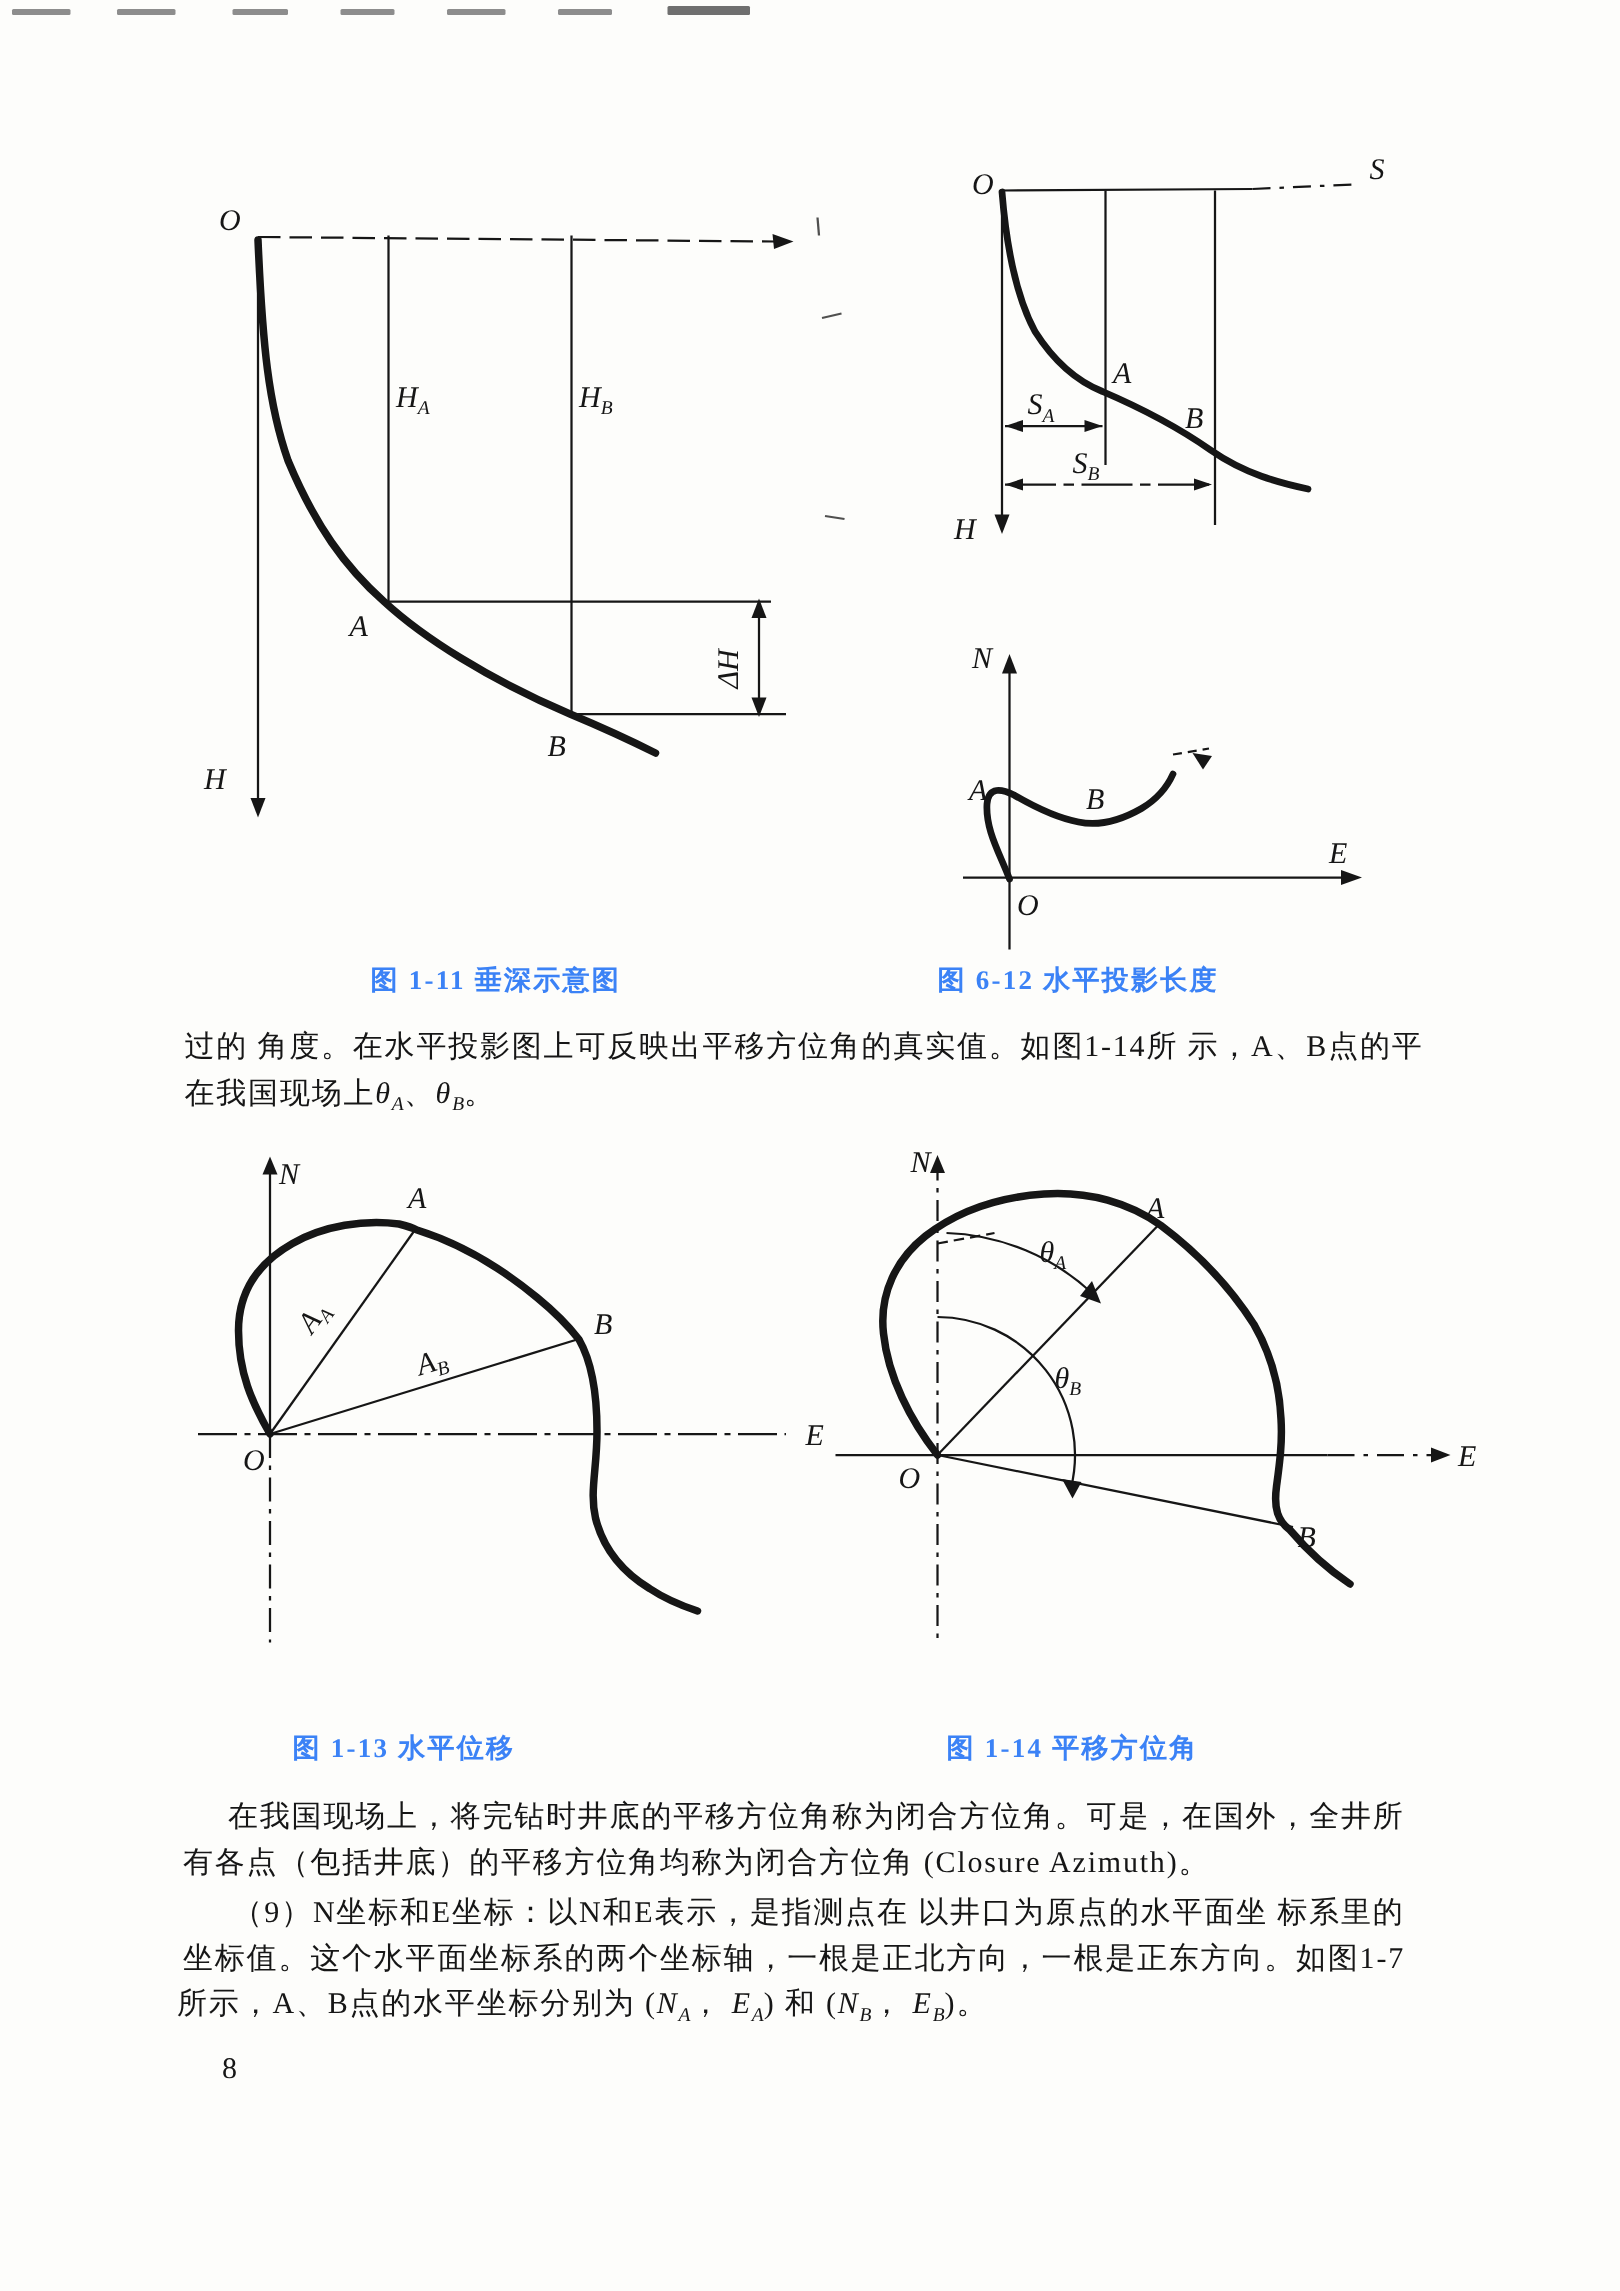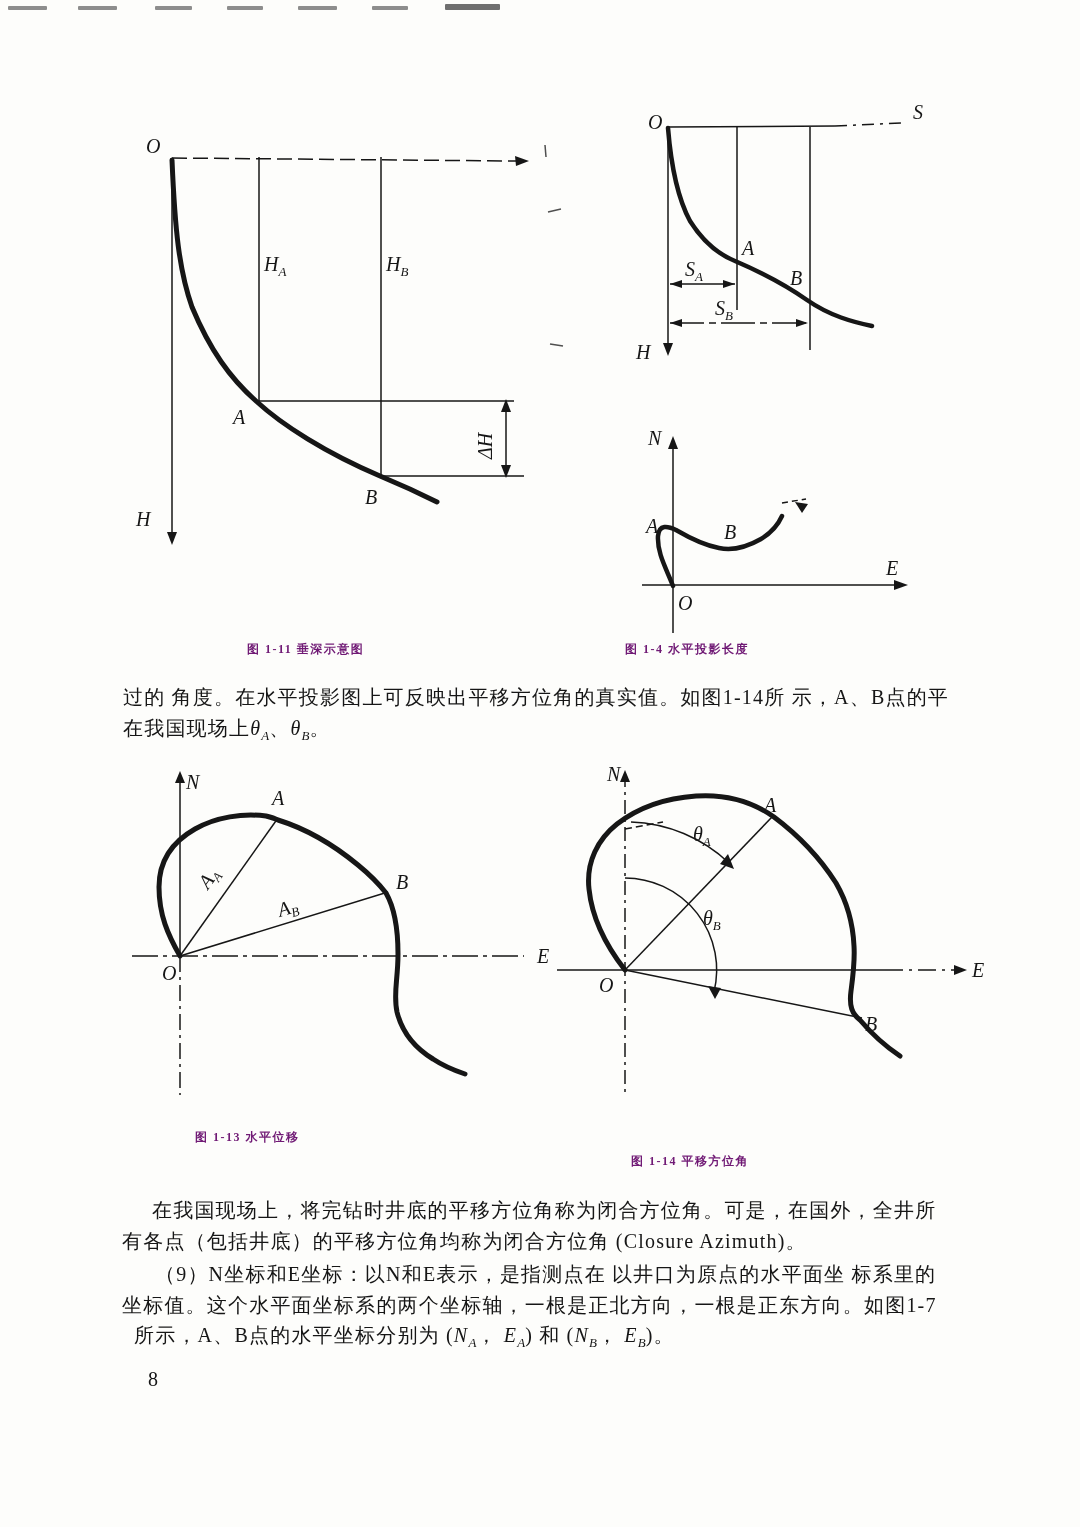--- a/index.html
+++ b/index.html
@@ -7,21 +7,21 @@
   .dash{position:absolute;top:6px;height:4px;background:#8d8d8d;border-radius:1px;}
   .dash.dark{background:#6f6f6f;height:6px;top:4px;}
   .fig{position:absolute;}
   svg text{font-family:"Liberation Serif",serif;font-style:italic;font-size:20px;fill:#161616;}
   svg .sub{font-size:13px;}
   svg line,svg path{stroke:#161616;}
   .thin{stroke-width:1.5;fill:none;}
   .thick{stroke-width:5;fill:none;stroke-linecap:round;}
   .med{stroke-width:4.5;fill:none;stroke-linecap:round;}
   svg polygon{fill:#161616;stroke:none;}
-  .caption{position:absolute;font-family:"Liberation Serif",serif;font-weight:700;font-size:12px;letter-spacing:1.5px;color:#701a75;white-space:nowrap;}
+  .caption{position:absolute;font-family:"Liberation Serif",serif;font-weight:700;font-size:18px;letter-spacing:1.5px;color:#3b82f6;white-space:nowrap;}
   .para{position:absolute;font-family:"Liberation Serif",serif;font-size:20px;letter-spacing:1.2px;color:#161616;white-space:nowrap;}
   .para sub{font-size:13px;font-style:italic;letter-spacing:0;}
   .para .var{font-style:italic;}
   .pagenum{position:absolute;font-family:"Liberation Serif",serif;font-size:20px;color:#161616;}
 </style>
 </head>
 <body>
 
 <div class="page">
 
@@ -99,21 +99,21 @@
     <path class="med" d="M 43,481 C 36,463 27,448 28,431 C 29,419 38,421 46,425 C 58,432 73,440 89,443 C 103,446 117,442 131,434 C 141,428 148,420 152,411"></path>
     <g>
       <line x1="152" y1="398" x2="176" y2="394" class="thin" stroke-dasharray="6 4"></line>
       <polygon points="178,399 165,397 172,408"></polygon>
     </g>
     <text x="16" y="428">A</text>
     <text x="94" y="434">B</text>
   </svg>
 
   <div class="caption" style="left:247px;top:641px;">图 1-11  垂深示意图</div>
-  <div class="caption" style="left:625px;top:641px;">图 1-4  水平投影长度</div>
+  <div class="caption" style="left:625px;top:641px;">图 6-12  水平投影长度</div>
 
   <div class="para" style="left:123px;top:684px;">过的 角度。在水平投影图上可反映出平移方位角的真实值。如图1-14所 示，A、B点的平</div>
   <div class="para" style="left:123px;top:715px;"><span>在我国现场上</span><span class="var">θ</span><sub>A</sub><span>、</span><span class="var">θ</span><sub>B</sub><span>。</span></div>
 
   <svg class="fig" style="left:100px;top:765px;" width="460" height="345" viewBox="0 0 460 345">
     <text x="86" y="24">N</text>
     <line x1="80" y1="10" x2="80" y2="191" class="thin"></line>
     <line x1="80" y1="191" x2="80" y2="330" class="thin" stroke-dasharray="16 5 3 5"></line>
     <polygon points="80,6 75,18 85,18"></polygon>
     <line x1="32" y1="191" x2="424" y2="191" class="thin" stroke-dasharray="26 5 4 5"></line>
@@ -148,25 +148,25 @@
     <text x="148" y="76"><tspan>θ</tspan><tspan class="sub" dy="5">A</tspan></text>
     <g>
       <path class="thin" d="M 80,113 A 92,92 0 0 1 169,227"></path>
       <polygon points="170,234 163,221 176,223"></polygon>
     </g>
     <text x="158" y="160"><tspan>θ</tspan><tspan class="sub" dy="5">B</tspan></text>
     <text x="219" y="47">A</text>
     <text x="320" y="266">B</text>
   </svg>
 
-  <div class="caption" style="left:195px;top:1129px;">图 1-13  水平位移</div>
+  <div class="caption" style="left:195px;top:1153px;">图 1-13  水平位移</div>
   <div class="caption" style="left:615px;top:1153px;margin-left:16px;">图 1-14  平移方位角</div>
 
   <div class="para" style="left:122px;top:1228px;">有各点（包括井底）的平移方位角均称为闭合方位角 (Closure Azimuth)。</div>
   <div class="para" style="left:152px;top:1197px;">在我国现场上，将完钻时井底的平移方位角称为闭合方位角。可是，在国外，全井所</div>
 
   <div class="para" style="left:155px;top:1261px;">（9）N坐标和E坐标：以N和E表示，是指测点在 以井口为原点的水平面坐 标系里的</div>
   <div class="para" style="left:122px;top:1292px;">坐标值。这个水平面坐标系的两个坐标轴，一根是正北方向，一根是正东方向。如图1-7</div>
-  <div class="para" style="left:134px;top:1322px;"><span>所示，A、B点的水平坐标分别为 (</span><span class="var">N</span><sub>A</sub><span>， </span><span class="var">E</span><sub>A</sub><span>) 和 (</span><span class="var">N</span><sub>B</sub><span>， </span><span class="var">E</span><sub>B</sub><span>)。</span></div>
+  <div class="para" style="left:118px;top:1322px;"><span>所示，A、B点的水平坐标分别为 (</span><span class="var">N</span><sub>A</sub><span>， </span><span class="var">E</span><sub>A</sub><span>) 和 (</span><span class="var">N</span><sub>B</sub><span>， </span><span class="var">E</span><sub>B</sub><span>)。</span></div>
 
   <div class="pagenum" style="left:148px;top:1368px;">8</div>
 
 </div>
 
 </body></html>

